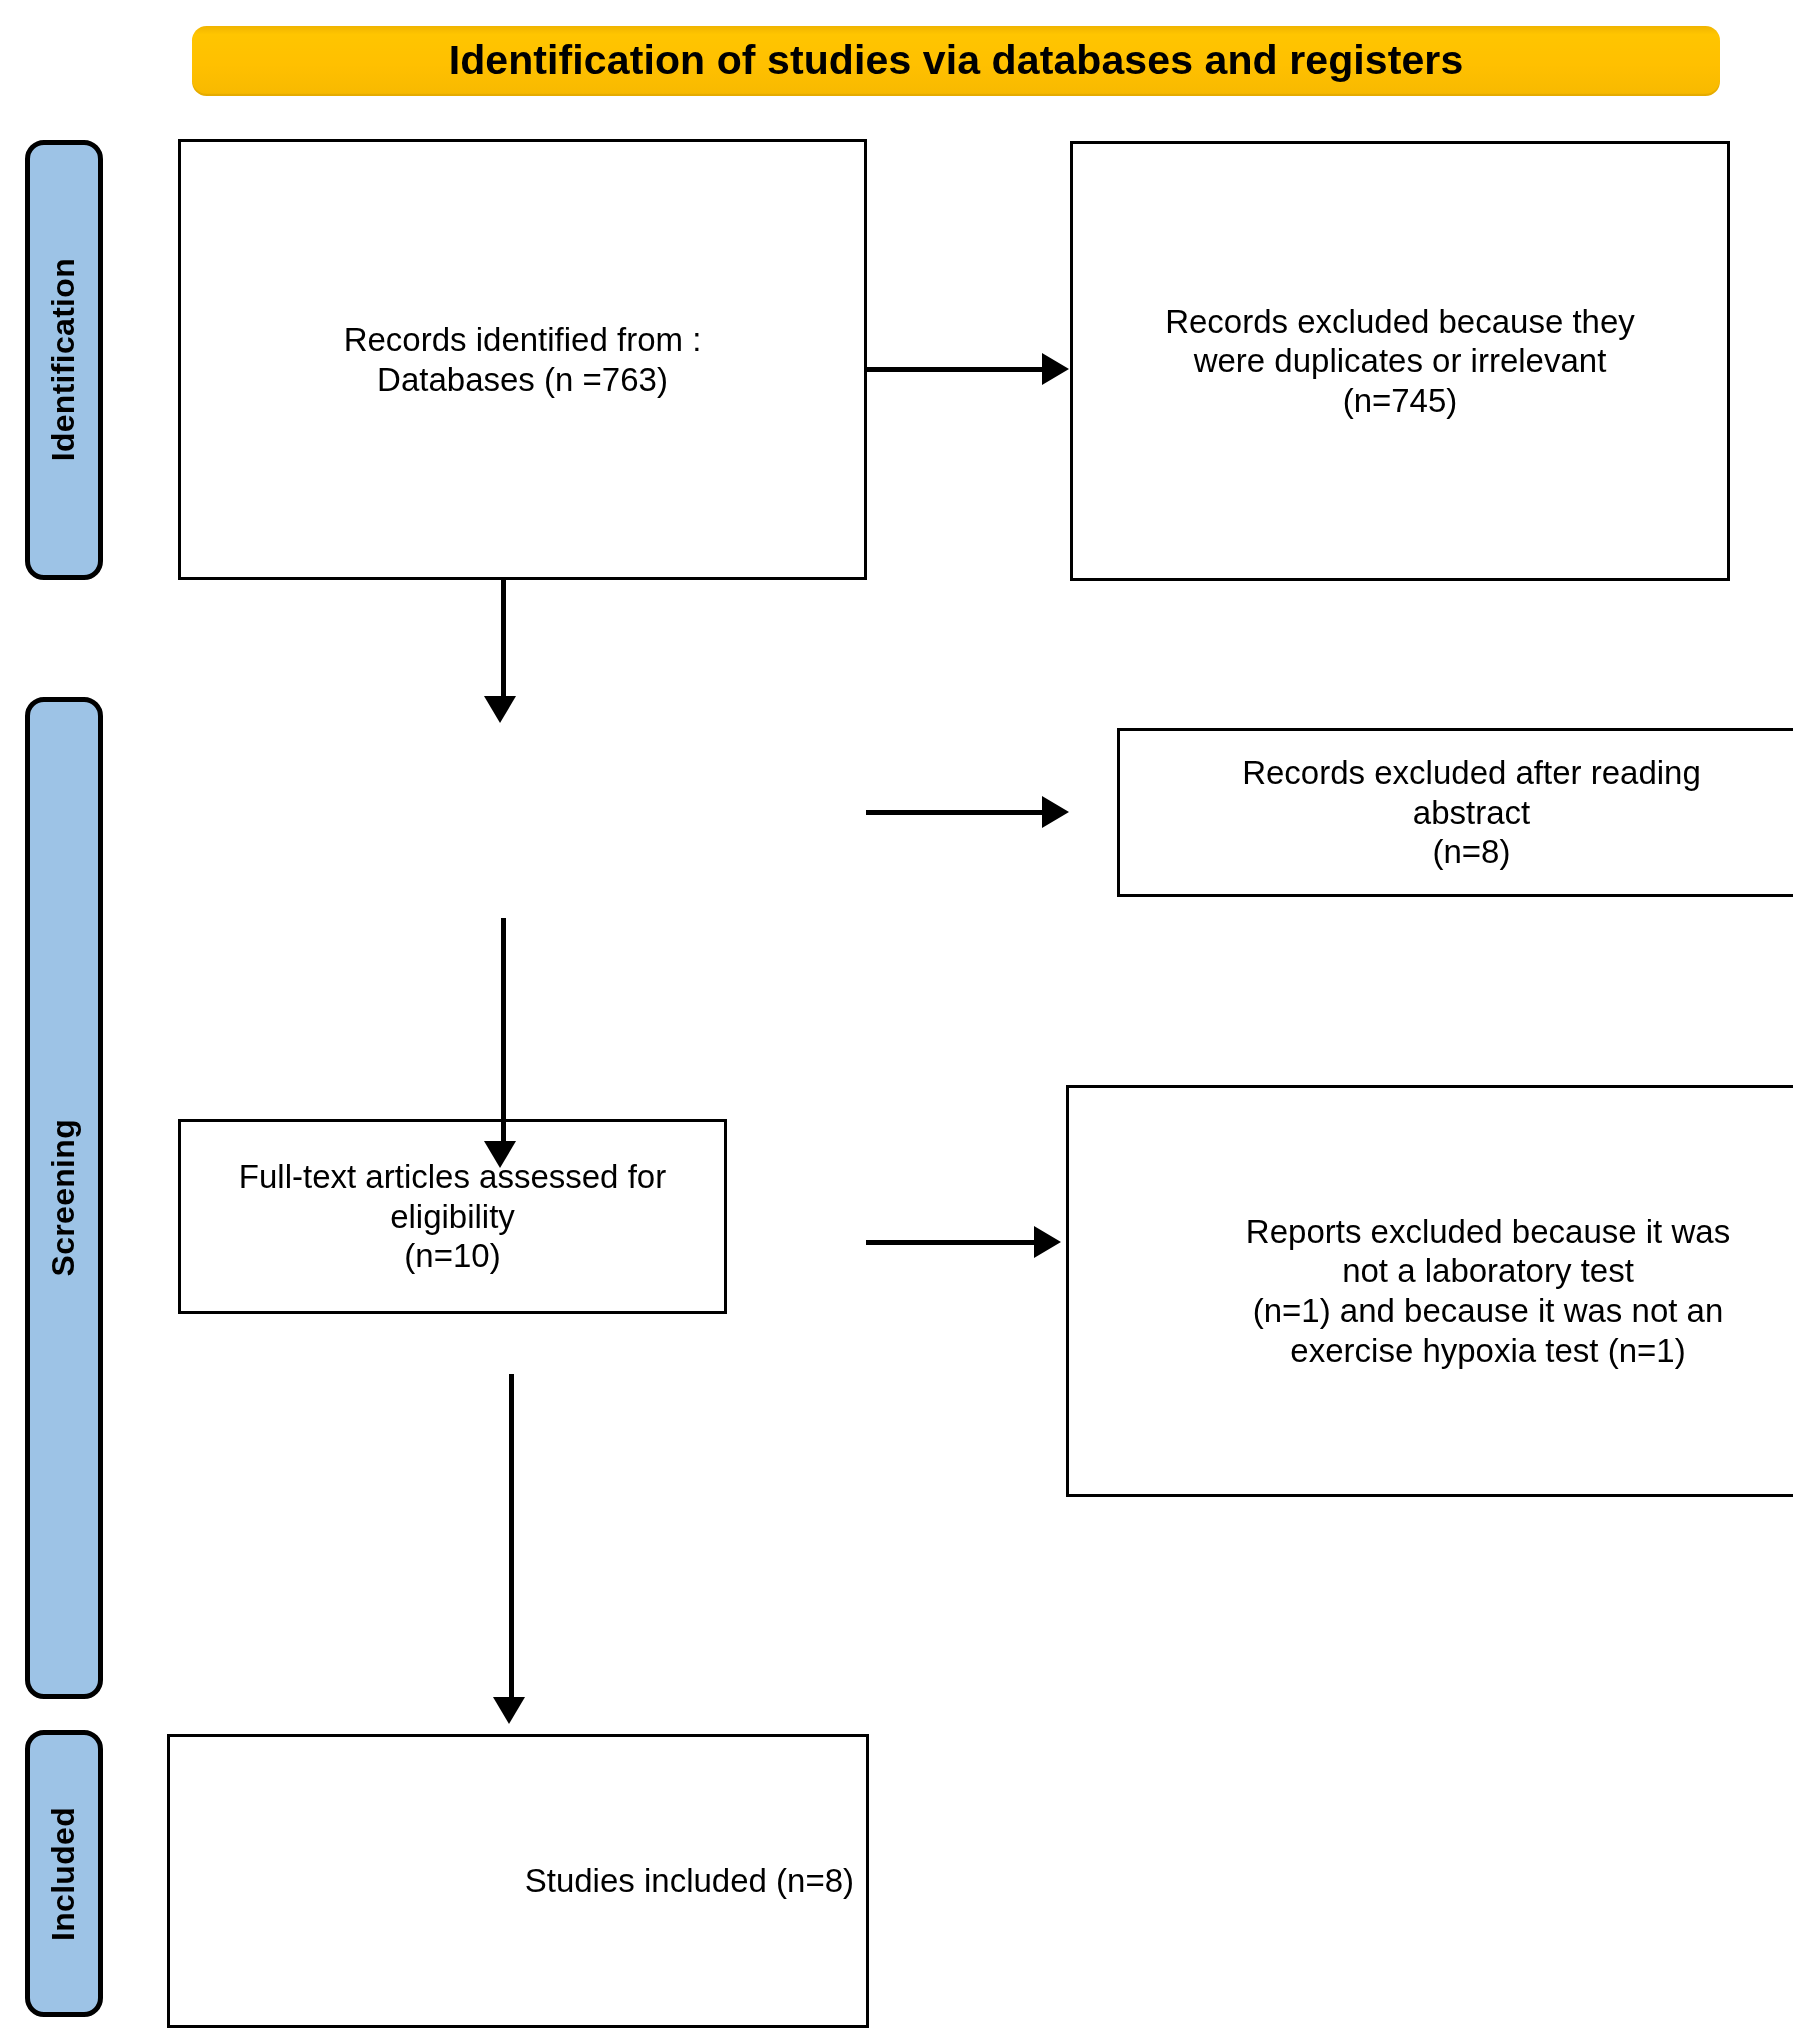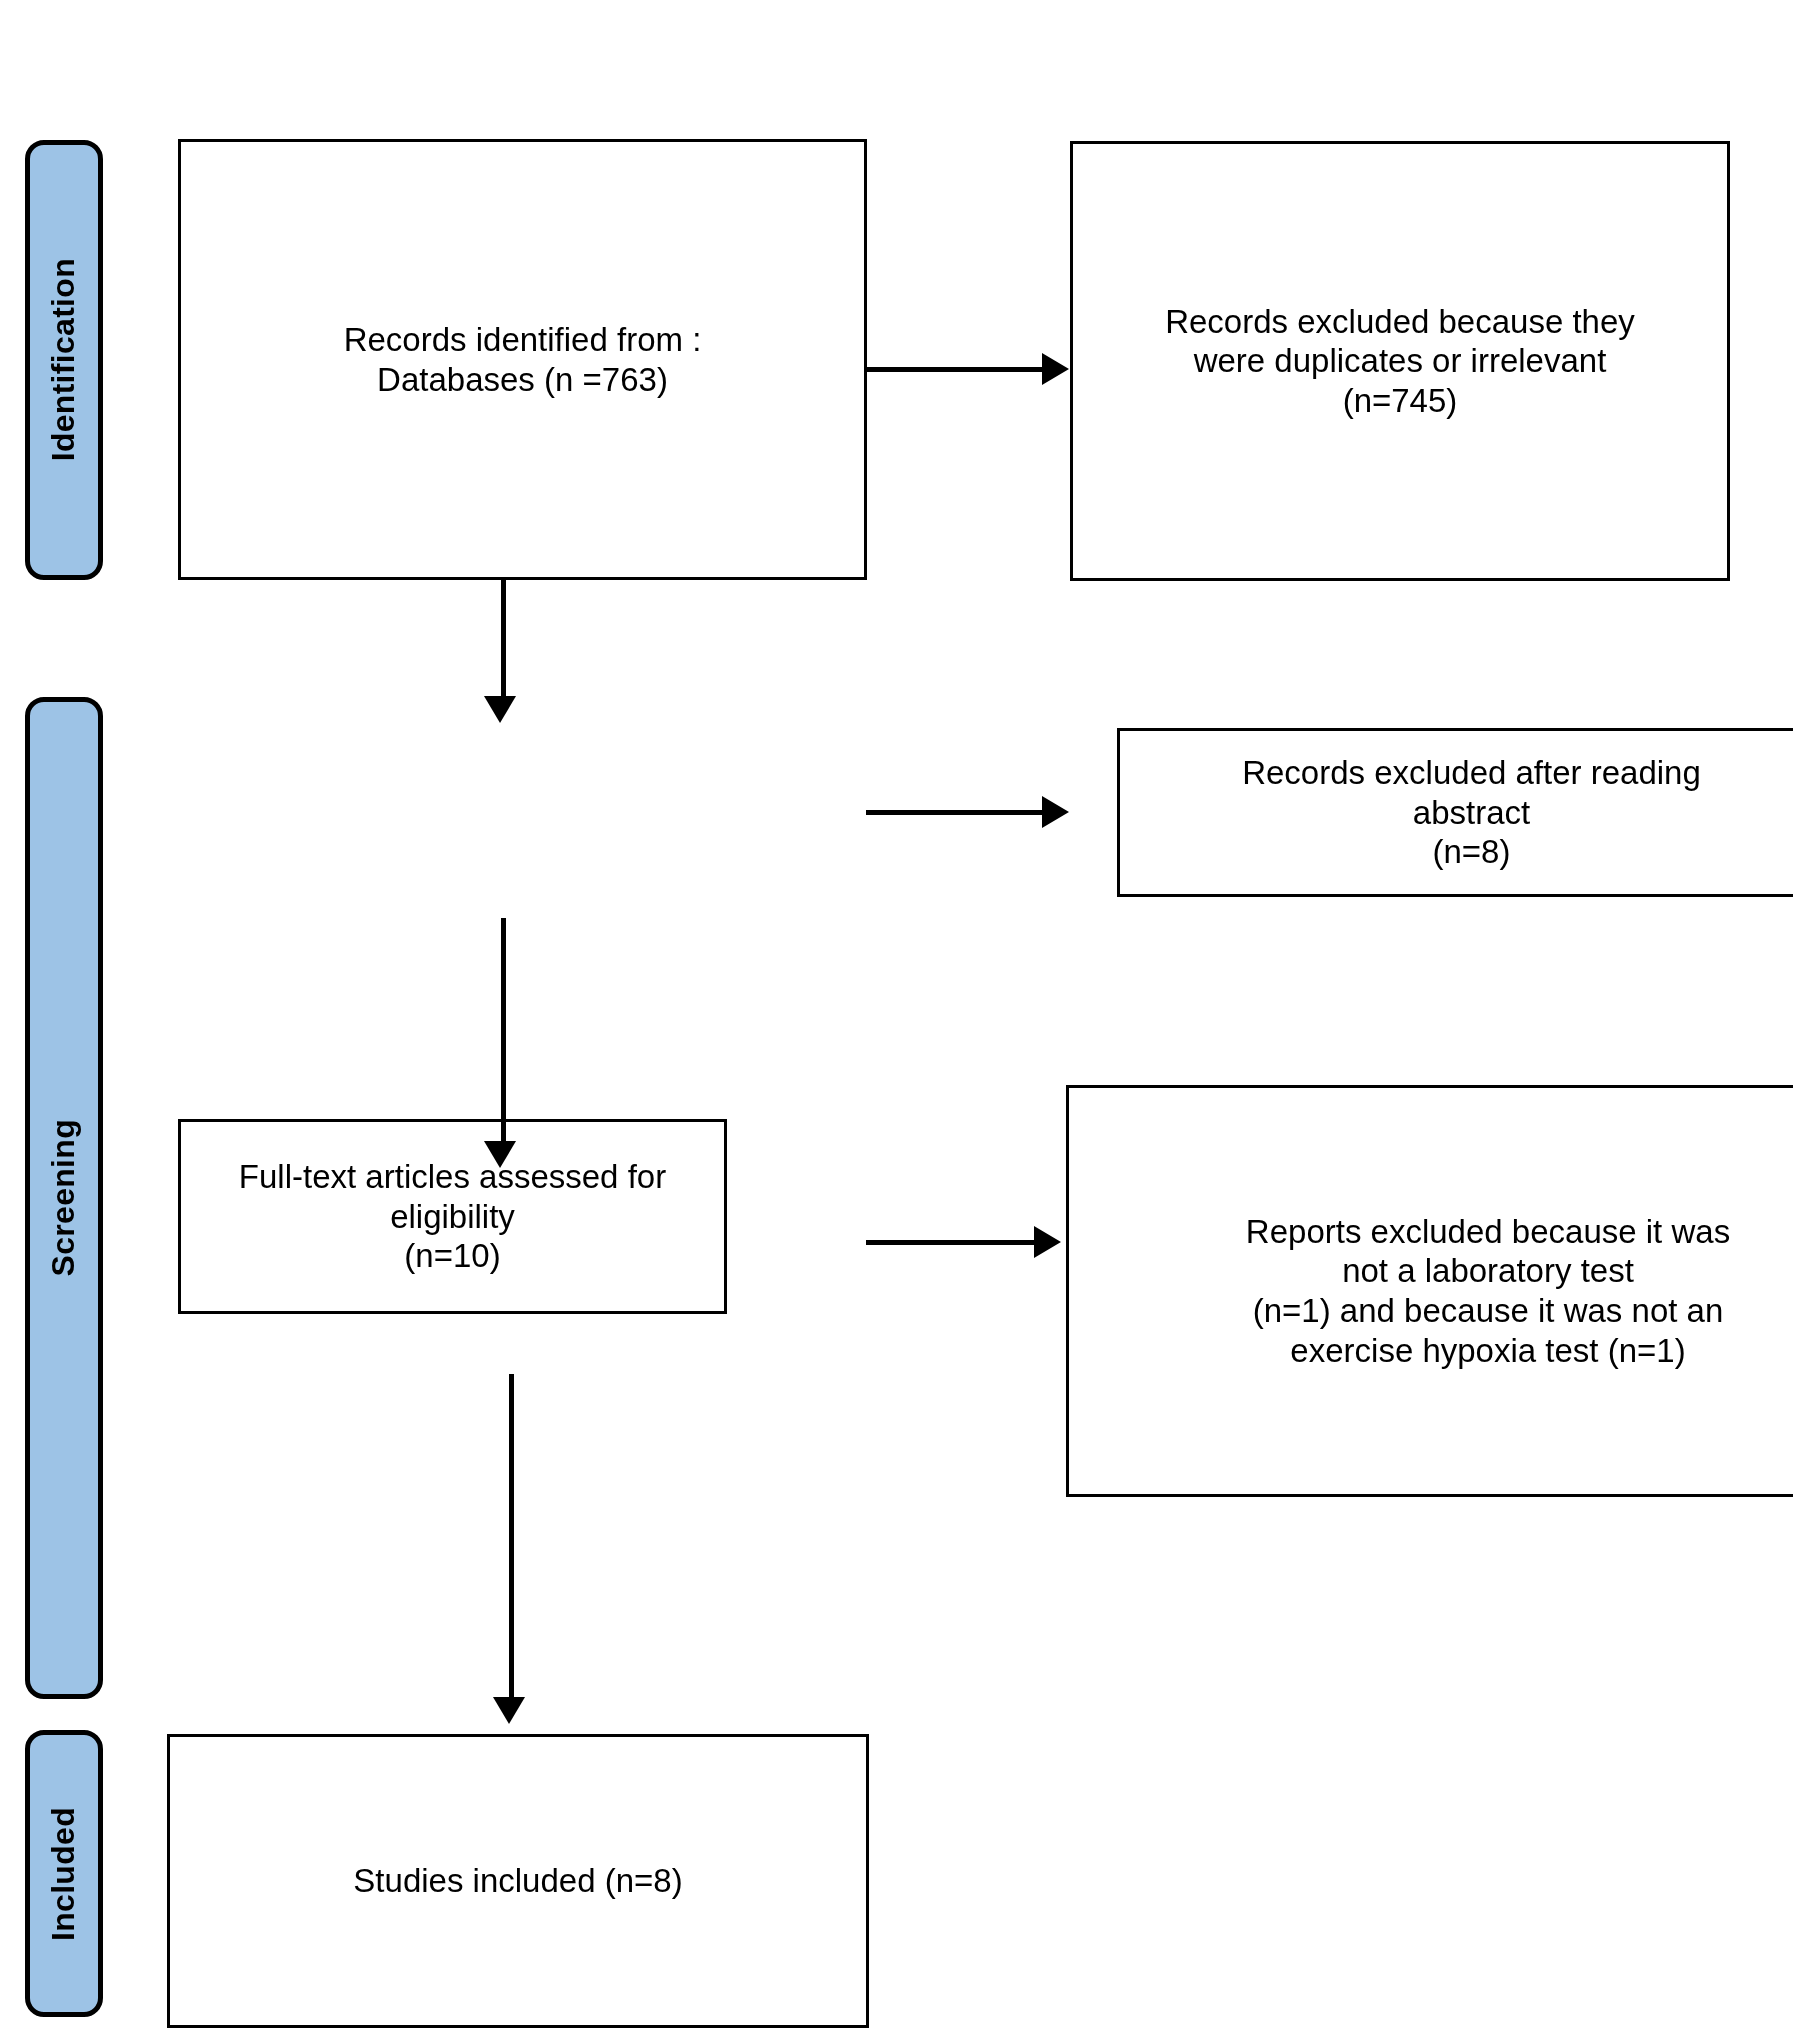--- a/index.html
+++ b/index.html
@@ -83,21 +83,21 @@
     text-align: center;
     white-space: pre-line;
   }
 
   #box-identified    { left: 178px;  top: 139px;  width: 689px; height: 441px; }
   #box-excluded-dup  { left: 1070px; top: 141px;  width: 660px; height: 440px; }
   #box-screened      { left: 178px;  top: 728px; width: 689px; height: 190px; }
   #box-excluded-abs  { left: 1117px; top: 728px; width: 709px; height: 169px; }
   #box-fulltext      { left: 178px;  top: 1119px; width: 549px; height: 195px; }
   #box-excluded-rep  { left: 1066px; top: 1085px; width: 844px; height: 412px; }
-  #box-included      { left: 167px;  top: 1734px; width: 702px; height: 294px; }
+  #box-included      { left: 167px;  top: 1734px; width: 702px; height: 294px; justify-content: flex-end; }
 
   #box-identified .box-text,
   #box-screened .box-text,
   #box-fulltext .box-text,
   #box-included .box-text { text-align: center; }
 
   
   .v-arrow {
     position: absolute;
     width: 0;
@@ -141,20 +141,23 @@
   #arrow-h2-head { left: 1042px; top: 796px; }
   
   #arrow-h3      { left: 866px; top: 1240px; width: 173px; }
   #arrow-h3-head { left: 1034px; top: 1226px; }
 </style>
 </head>
 <body>
 
 <div id="page">
 
+  <div class="banner">
+    <div class="banner-title">Identification of studies via databases and registers</div>
+  </div>
 
   <div class="stage" id="stage-identification">
     <span class="stage-label">Identification</span>
   </div>
   <div class="stage" id="stage-screening">
     <span class="stage-label">Screening</span>
   </div>
   <div class="stage" id="stage-included">
     <span class="stage-label">Included</span>
   </div>

